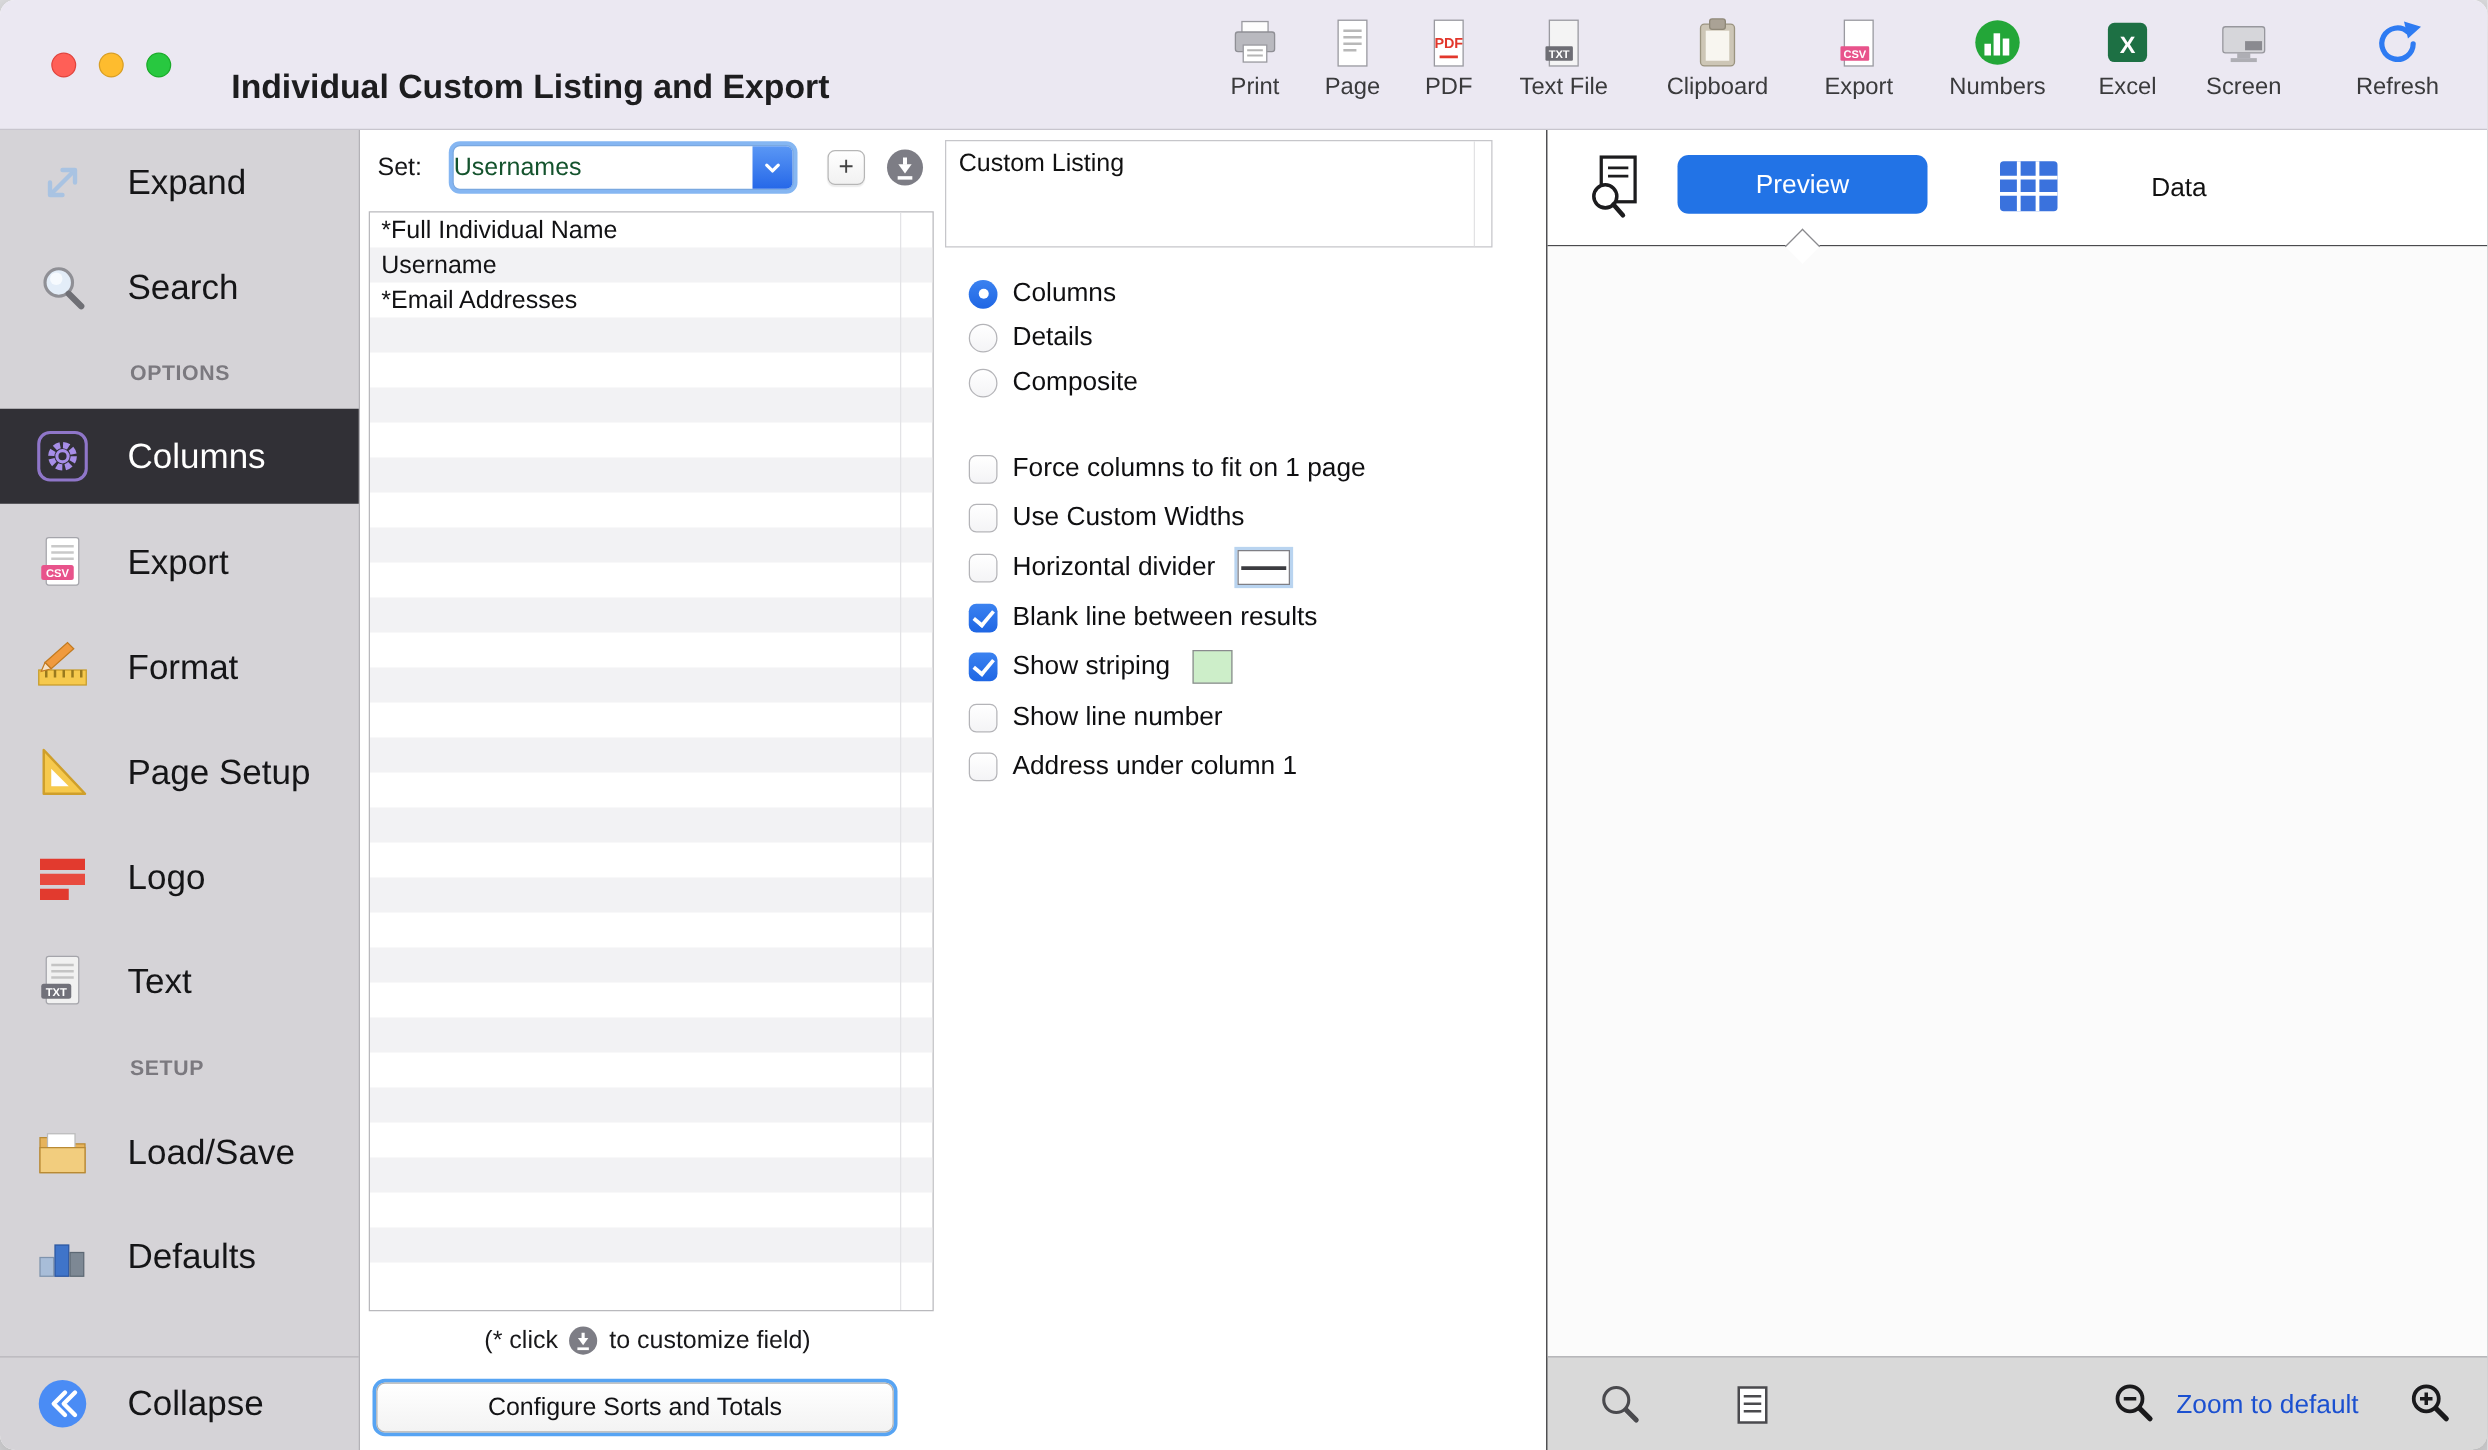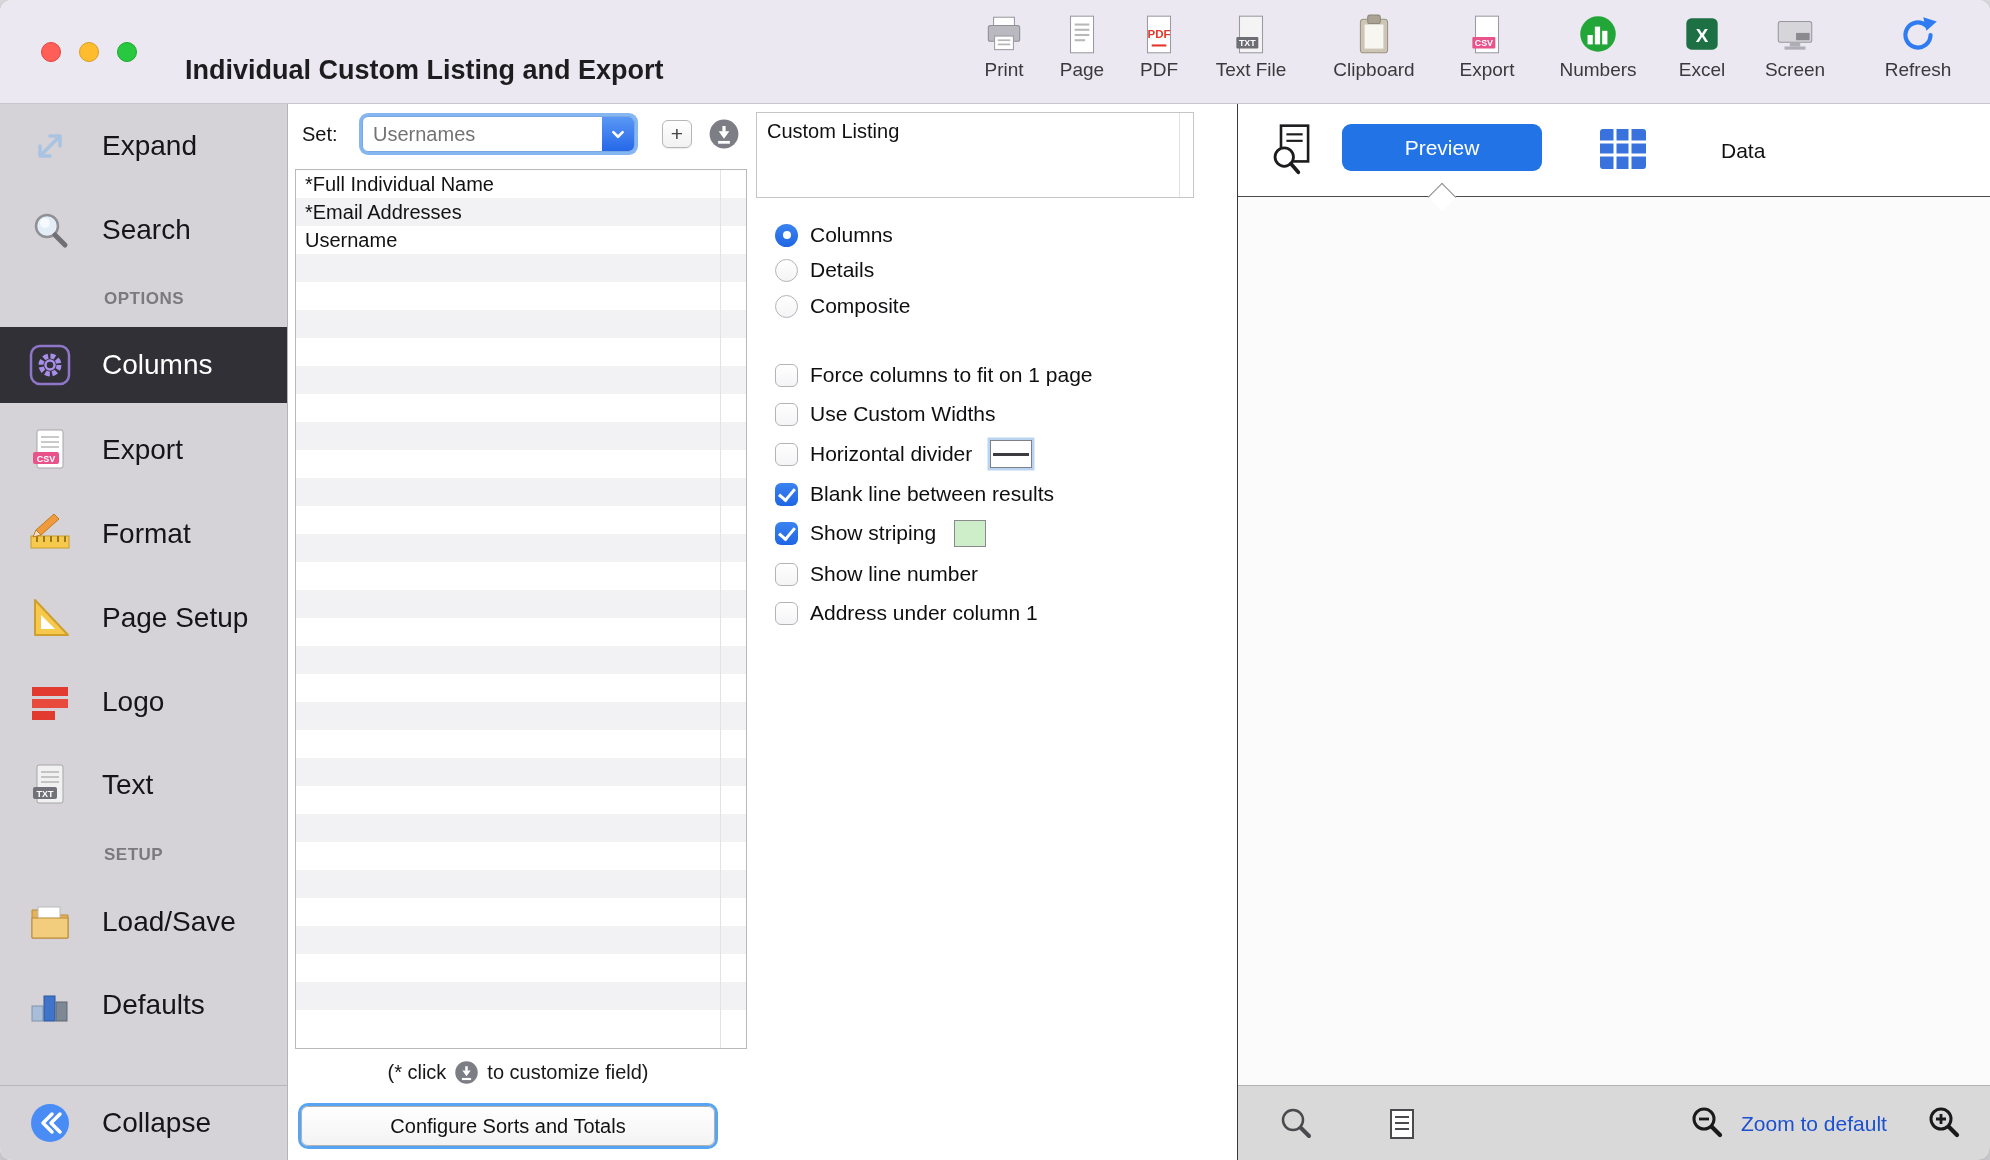--- a/index.html
+++ b/index.html
@@ -27,21 +27,21 @@
   .sb-icon svg{width:44px;height:44px;display:block;}
   .sb-label{font-size:28px;font-weight:normal;color:#151517;white-space:nowrap;}
   .sb-row.selected{background:#313036;}
   .sb-row.selected .sb-label{color:#ffffff;}
   .sb-header{position:absolute;left:104px;font-size:17px;font-weight:bold;color:#7b797f;letter-spacing:.5px;}
   .sb-collapse{position:absolute;left:0;right:0;bottom:0;height:75px;border-top:1px solid #b7b5ba;display:flex;align-items:center;gap:30px;padding-left:28px;}
   
   .panel-fields{position:absolute;left:288px;top:104px;bottom:0;width:460px;background:#fff;}
   .set-label{position:absolute;left:14px;top:12px;font-size:20px;line-height:36px;}
   .dropdown{position:absolute;left:74px;top:12px;width:273px;height:36px;border:1px solid #7aa8e0;border-radius:6px;background:#fff;display:flex;align-items:center;box-shadow:0 0 0 3px #85b6f2;cursor:default;}
-  .dd-value{flex:1;padding-left:10px;font-size:20px;color:#737373;white-space:nowrap;overflow:hidden;}
+  .dd-value{flex:1;font-size:20px;color:#14532d;white-space:nowrap;overflow:hidden;}
   .dd-btn{width:32px;height:34px;border-radius:0 5px 5px 0;background:linear-gradient(#5a97f5,#2668e8);display:flex;align-items:center;justify-content:center;}
   .plus-btn{position:absolute;left:374px;top:16px;width:30px;height:28px;border:1px solid #b6b6b6;border-radius:6px;background:linear-gradient(#fff,#f1f1f1);font-size:21px;color:#444;display:flex;align-items:center;justify-content:center;box-shadow:0 1px 1px rgba(0,0,0,.08);cursor:default;}
   .customize-btn{position:absolute;left:420px;top:14px;width:32px;height:32px;cursor:default;}
   .customize-btn svg{width:32px;height:32px;display:block;}
   .list-box{position:absolute;left:7px;top:65px;width:452px;height:880px;border:1px solid #b9b9bd;background:#fff;overflow:hidden;}
   .list-box::after{content:'';position:absolute;top:0;bottom:0;right:25px;width:1px;background:#e3e3e6;}
   .list-row{height:28px;line-height:28px;padding-left:9px;font-size:20px;color:#121214;white-space:nowrap;}
   .list-row:nth-child(even){background:#f2f2f4;}
   .hint{position:absolute;left:0;right:0;top:956px;display:flex;align-items:center;justify-content:center;gap:8px;font-size:20px;color:#18181a;}
   .hint svg{width:25px;height:25px;display:block;}
@@ -319,22 +319,22 @@
       <span><svg viewBox="0 0 30 30">
             <circle cx="15" cy="15" r="13.5" fill="#7d7d85"></circle>
             <line x1="15" y1="7.5" x2="15" y2="13" stroke="#fff" stroke-width="3"></line>
             <polygon points="10,12.5 20,12.5 15,19.5" fill="#fff"></polygon>
             <rect x="9.5" y="21.5" width="11" height="2.6" fill="#fff"></rect>
           </svg></span>
     </div>
 
     <div class="list-box">
         <div class="list-row">*Full Individual Name</div>
+        <div class="list-row">Username</div>
         <div class="list-row">*Email Addresses</div>
-        <div class="list-row">Username</div>
         <div class="list-row"></div>
         <div class="list-row"></div>
         <div class="list-row"></div>
         <div class="list-row"></div>
         <div class="list-row"></div>
         <div class="list-row"></div>
         <div class="list-row"></div>
         <div class="list-row"></div>
         <div class="list-row"></div>
         <div class="list-row"></div>

